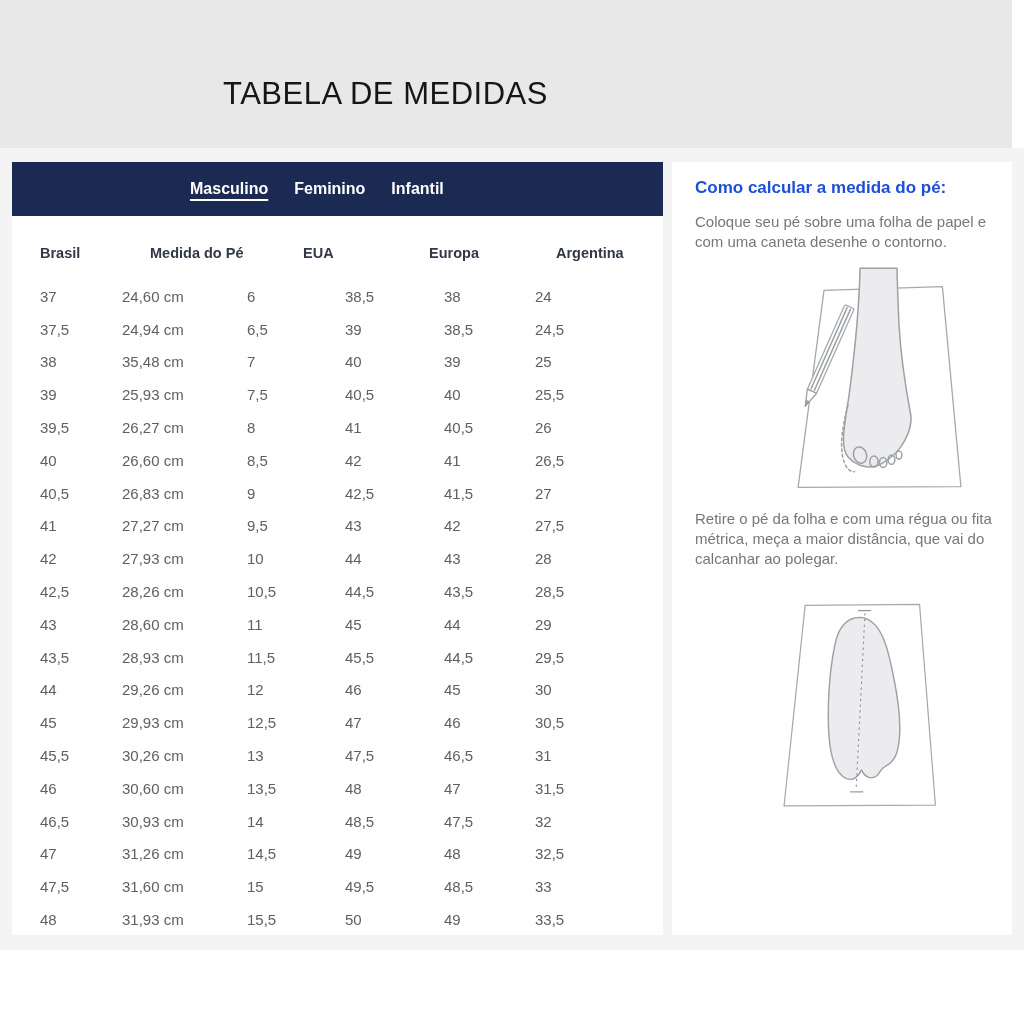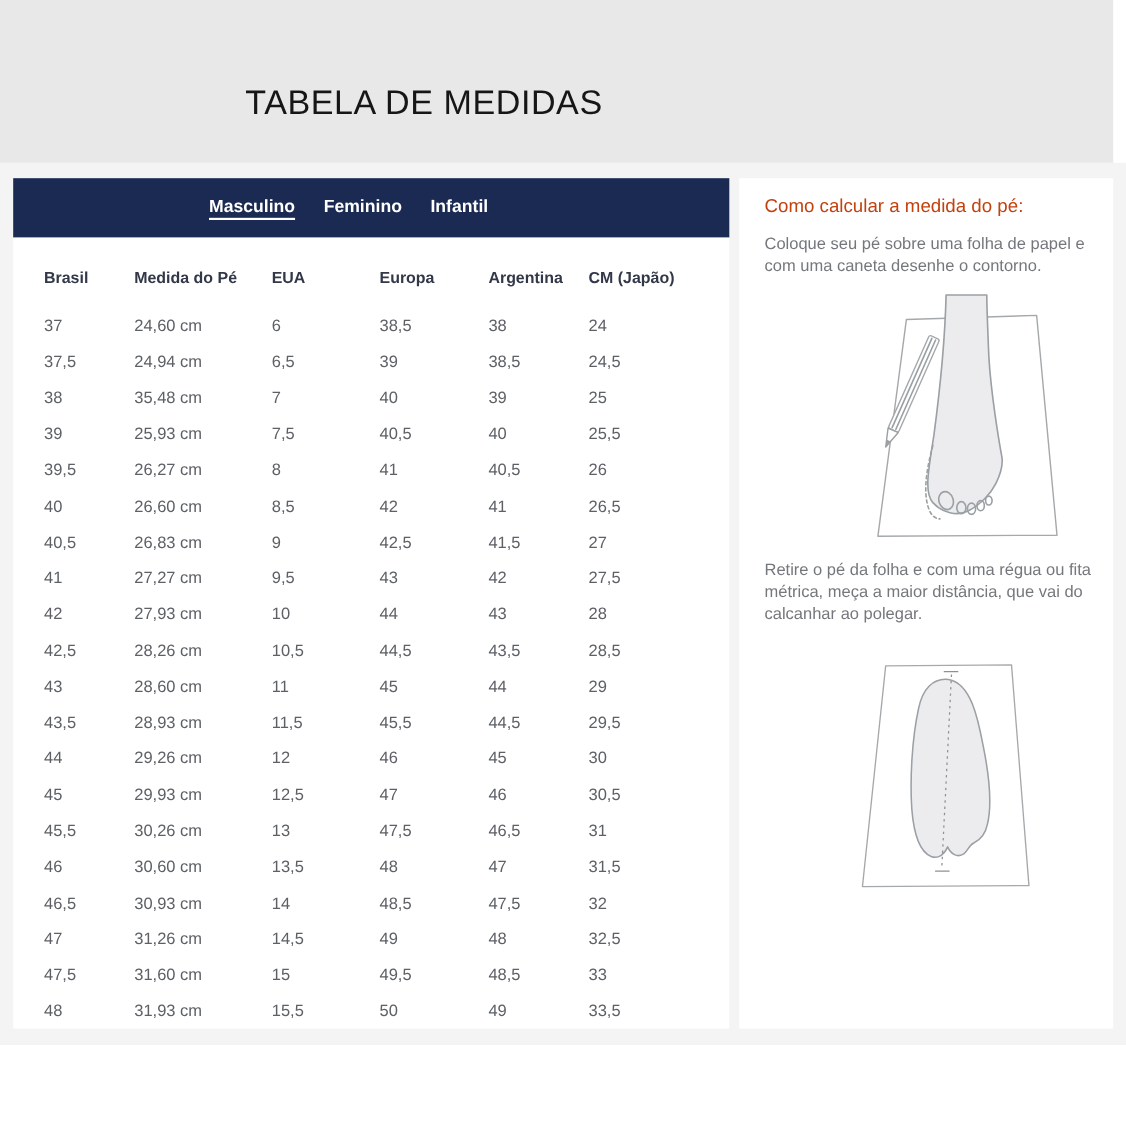--- a/index.html
+++ b/index.html
@@ -22,30 +22,30 @@
     display:flex;align-items:center;padding-left:178px;gap:26px;box-sizing:border-box;
   }
   .tab{color:#ffffff;font-size:16px;font-weight:700;cursor:pointer;white-space:nowrap;}
   .tab.active{text-decoration:underline;text-underline-offset:5px;text-decoration-thickness:2px;}
   
   .table-panel{
     position:absolute;left:12px;top:216px;width:651px;height:719px;background:#ffffff;
     box-sizing:border-box;padding:22px 0 0 28px;
   }
   .thead,.trow{display:grid;grid-template-columns:82px 125px 98px 99px 91px auto;align-items:center;}
-  .thead{height:30px;margin-bottom:12px;}
+  .thead{height:30px;margin-bottom:12px;gap:28px;}
   .thead span{font-size:14.5px;font-weight:700;color:#323848;white-space:nowrap;}
   .trow{height:32.8px;}
   .tcell{font-size:15px;color:#5d6166;white-space:nowrap;}
   
   .info-panel{
     position:absolute;left:672px;top:162px;width:340px;height:773px;background:#ffffff;
     box-sizing:border-box;padding:16px 10px 0 23px;
   }
-  .info-heading{font-size:17px;font-weight:400;color:#c2410c;margin:0 0 14px 0;}
+  .info-heading{font-size:17px;font-weight:700;color:#1d4ed8;margin:0 0 14px 0;}
   .info-text{font-size:15px;color:#74777b;line-height:1.35;margin:0;width:312px;}
   .illustration{display:block;margin:6px auto 6px auto;}
   .ill-1{margin-top:10px;margin-left:92px;}
   .ill-2{margin-top:14px;margin-left:82px;}
   .info-step2{margin-top:8px;}
   .info-step3{margin-top:10px;}
   .sketch{stroke:#9aa0a4;fill:none;stroke-width:1.6;stroke-linecap:round;stroke-linejoin:round;}
   .sketch-fill{fill:#ececee;stroke:#9aa0a4;stroke-width:1.6;stroke-linejoin:round;}
   .sketch-paper{fill:#ffffff;stroke:#a6a9ac;stroke-width:1.4;stroke-linejoin:round;}
   .sketch-dash{stroke:#8e9194;stroke-width:1.3;fill:none;stroke-dasharray:2.5,4;}

